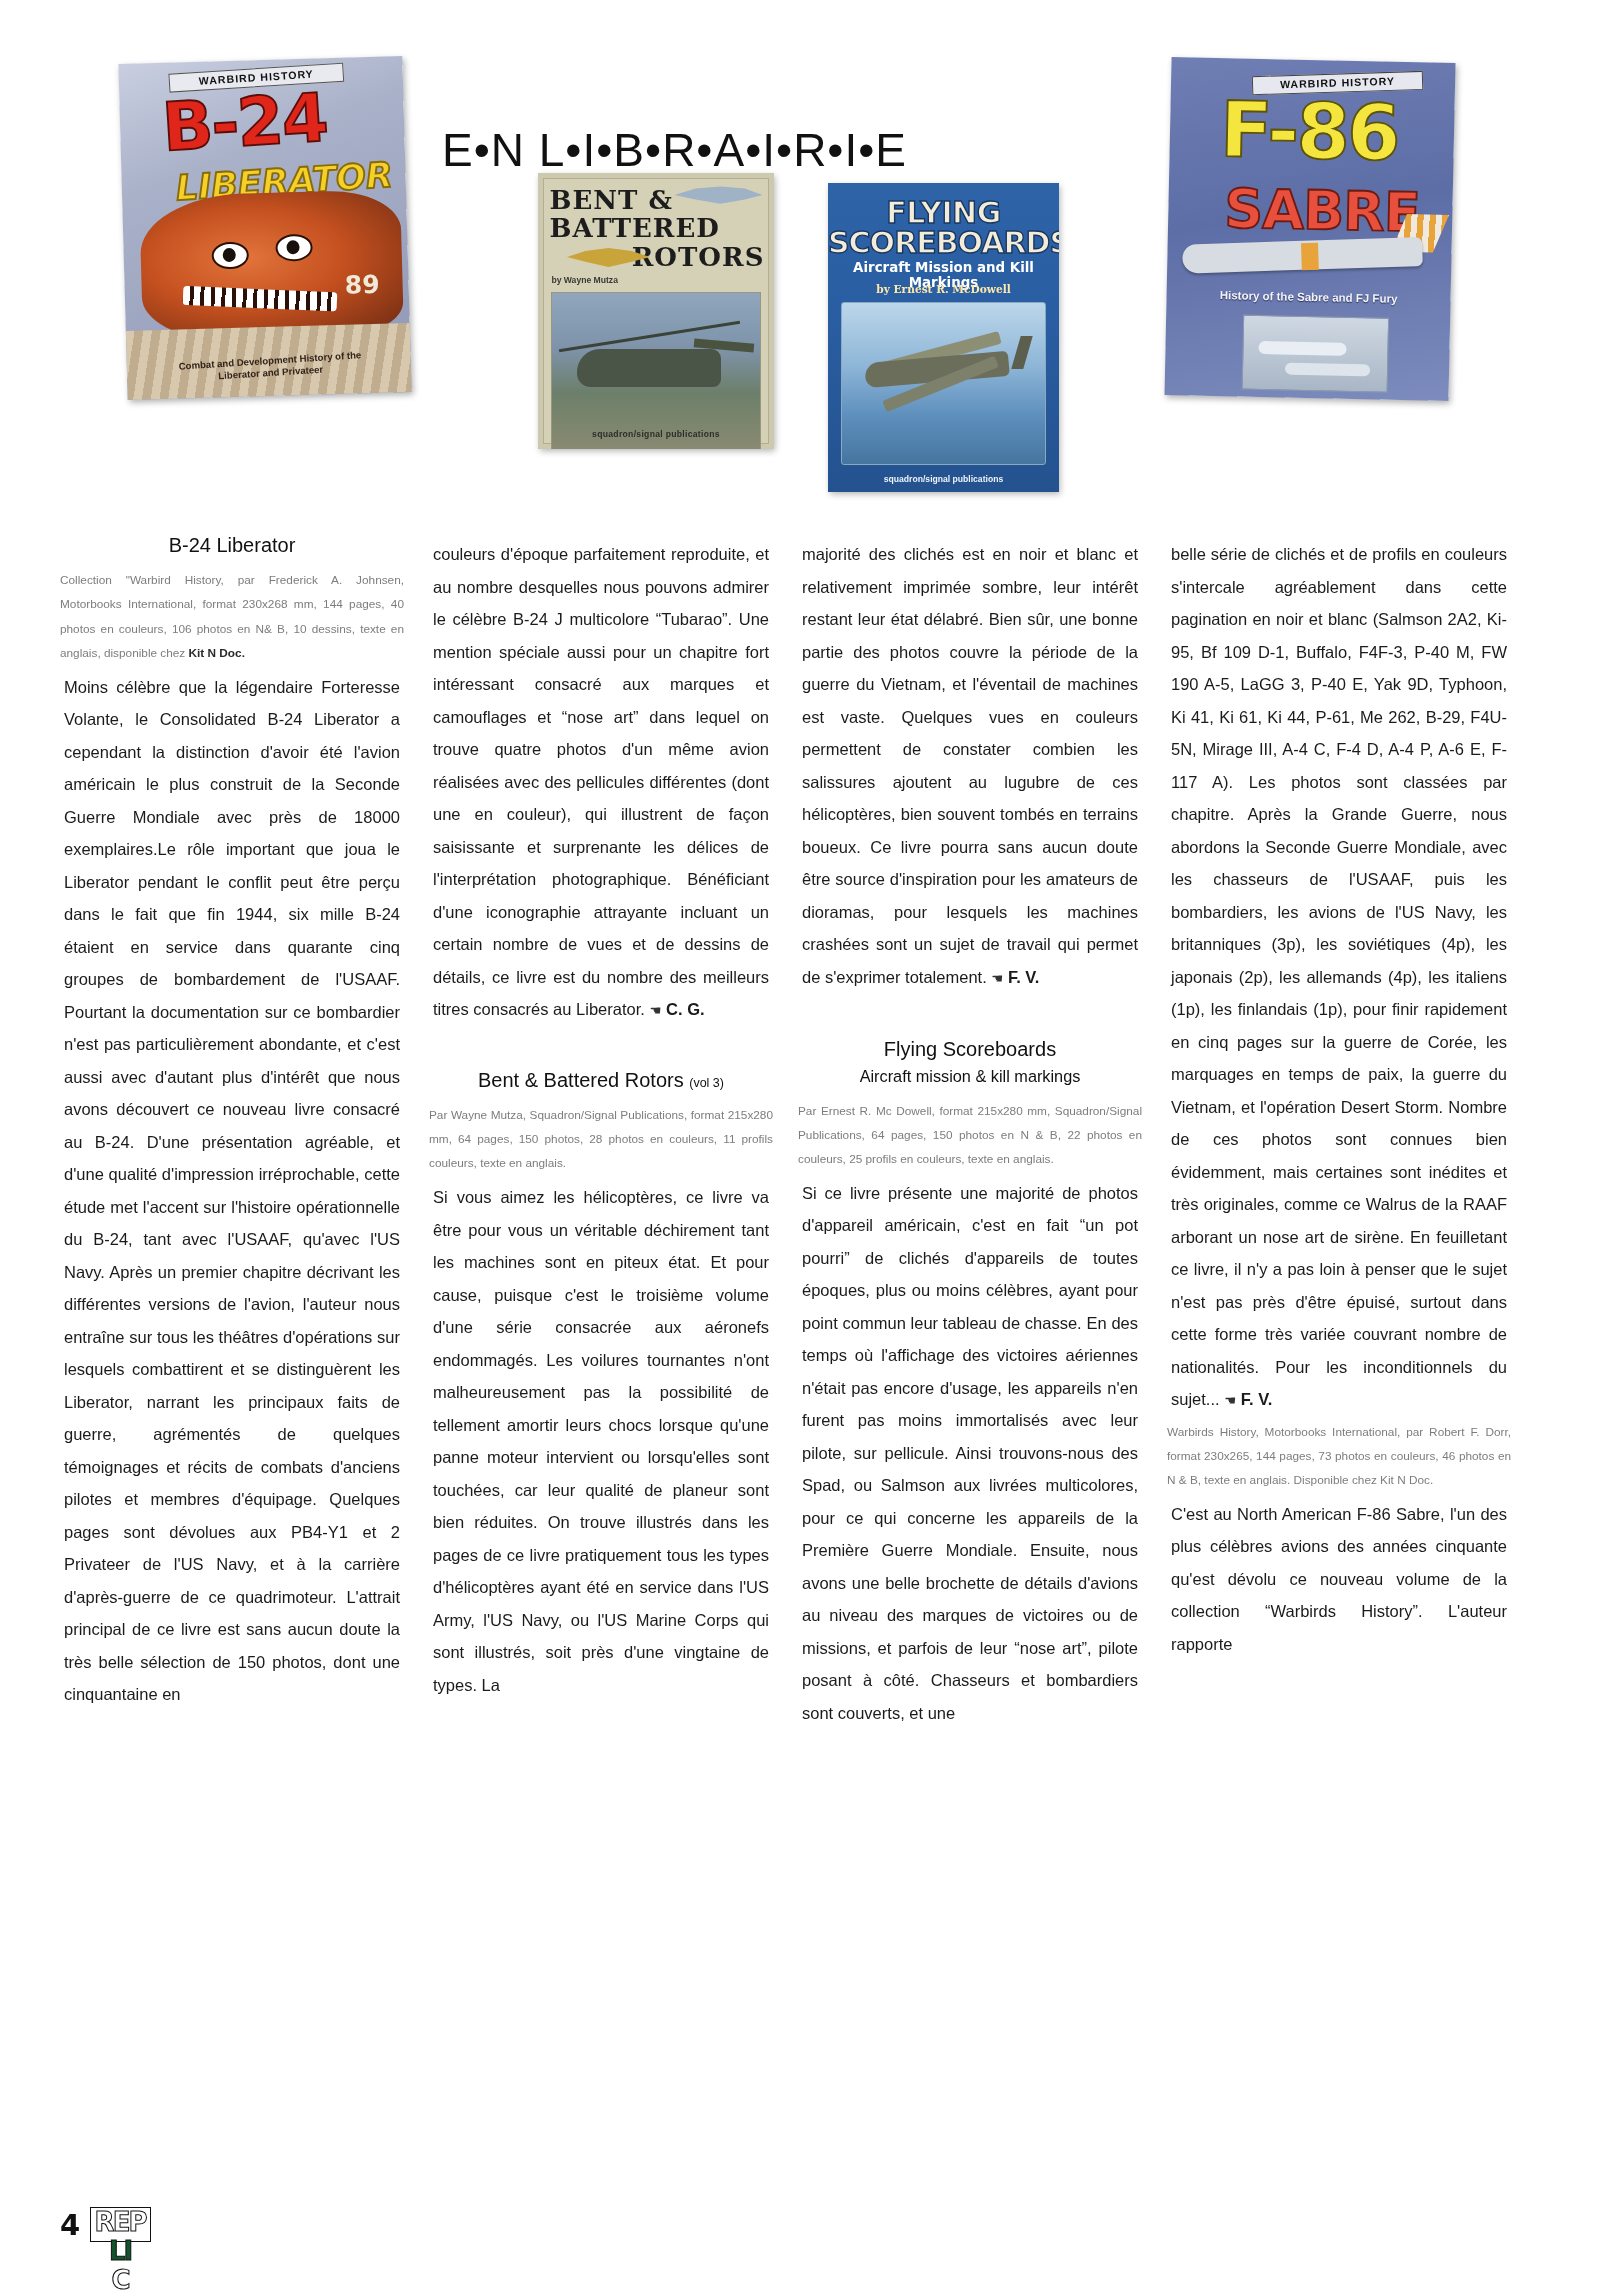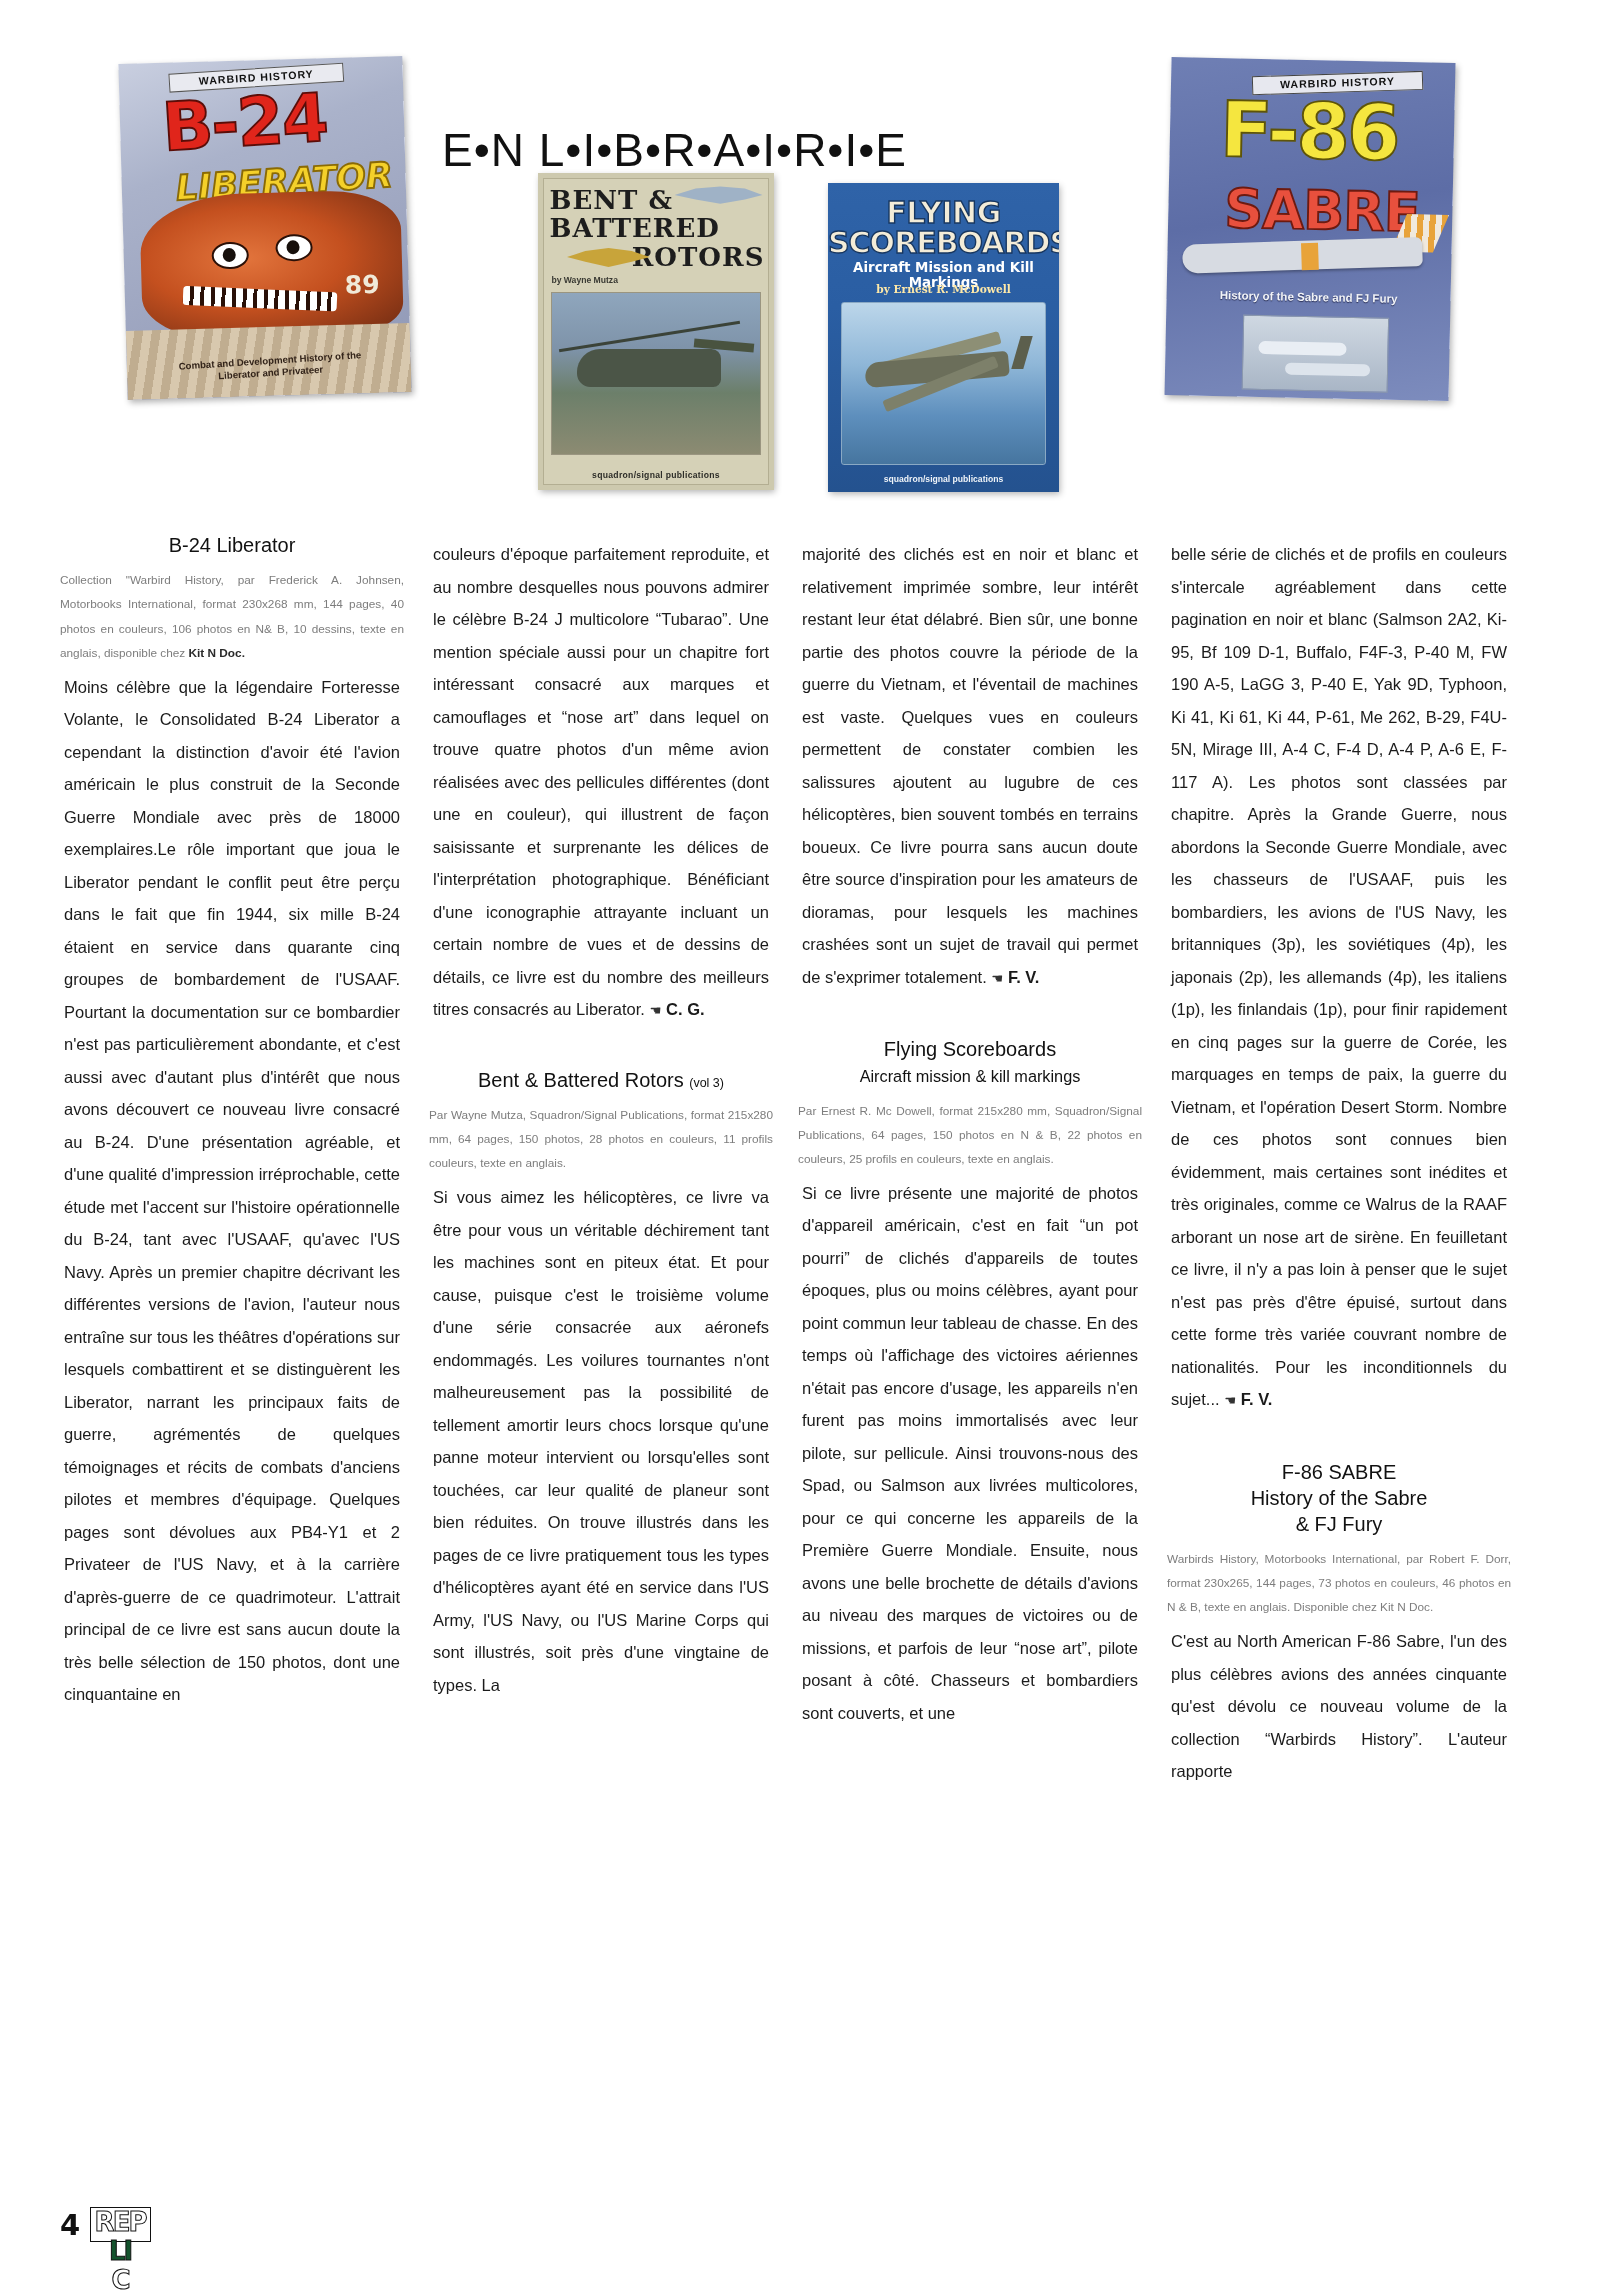--- a/index.html
+++ b/index.html
@@ -38,21 +38,21 @@
   #cover-b24 .eye.e1{left:88px;top:181px;}
   #cover-b24 .eye.e2{left:152px;top:175px;}
   #cover-b24 .eye i{position:absolute;left:8.6px;top:3.8px;width:13.4px;height:14.4px;background:#17100c;border-radius:50%;display:block;}
   #cover-b24 .num89{position:absolute;right:29px;top:213px;font-size:25px;font-weight:bold;color:#f0e9d8;font-family:"DejaVu Sans",sans-serif;}
   #cover-b24 .deck{position:absolute;left:0;bottom:0;width:100%;height:69px;
     background:repeating-linear-gradient(100deg,#d8c8ae 0 8.6px,#c0ad90 8.6px 17.3px);}
   #cover-b24 .bot-cap{position:absolute;left:38px;bottom:17.3px;width:211px;text-align:center;
     font-size:9.6px;font-weight:bold;color:#33241a;line-height:1.25;transform:rotate(-2deg);}
 
   
-  #cover-rotors{left:538px;top:173px;width:236px;height:317px;background:#cdc9ae;}
+  #cover-rotors{left:538px;top:173px;width:236px;height:276px;background:#cdc9ae;}
   #cover-rotors .inner{position:absolute;inset:4.8px;background:#d5d1b7;border:1px solid #b3ae92;}
   #cover-rotors .r-t1{position:absolute;left:11.5px;top:11.5px;font-size:26px;font-weight:bold;color:#1d1d1d;
     font-family:"DejaVu Serif",serif;letter-spacing:1px;}
   #cover-rotors .r-t2{position:absolute;left:11.5px;top:40px;font-size:26px;font-weight:bold;color:#1d1d1d;
     font-family:"DejaVu Serif",serif;letter-spacing:1px;}
   #cover-rotors .r-t3{position:absolute;right:9.6px;top:69px;font-size:26px;font-weight:bold;color:#1d1d1d;
     font-family:"DejaVu Serif",serif;letter-spacing:1px;}
   #cover-rotors .wings{position:absolute;left:29px;top:75px;width:83px;height:19px;
     background:#c8a43a;clip-path:polygon(0 48%,22% 16%,50% 0,78% 16%,100% 48%,78% 72%,50% 100%,22% 72%);}
   #cover-rotors .wings2{position:absolute;right:11.5px;top:13.4px;width:88px;height:17.3px;
@@ -224,25 +224,20 @@
       <span>Flying Scoreboards</span><br>
       <span style="font-size:16.3px">Aircraft mission &amp; kill markings</span>
     </h2>
     <p class="credits">Par Ernest R. Mc Dowell, format 215x280 mm, Squadron/Signal Publications, 64 pages, 150 photos en N &amp; B, 22 photos en couleurs, 25 profils en couleurs, texte en anglais.</p>
     <p class="body">Si ce livre présente une majorité de photos d'appareil américain, c'est en fait “un pot pourri” de clichés d'appareils de toutes époques, plus ou moins célèbres, ayant pour point commun leur tableau de chasse. En des temps où l'affichage des victoires aériennes n'était pas encore d'usage, les appareils n'en furent pas moins immortalisés avec leur pilote, sur pellicule. Ainsi trouvons-nous des Spad, ou Salmson aux livrées multicolores, pour ce qui concerne les appareils de la Première Guerre Mondiale. Ensuite, nous avons une belle brochette de détails d'avions au niveau des marques de victoires ou de missions, et parfois de leur “nose art”, pilote posant à côté. Chasseurs et bombardiers sont couverts, et une</p>
   </div>
 
   <div class="col">
     <p class="body"><span>belle série de clichés et de profils en couleurs s'intercale agréablement dans cette pagination en noir et blanc (Salmson 2A2, Ki-95, Bf 109 D-1, Buffalo, F4F-3, P-40 M, FW 190 A-5, LaGG 3, P-40 E, Yak 9D, Typhoon, Ki 41, Ki 61, Ki 44, P-61, Me 262, B-29, F4U-5N, Mirage III, A-4 C, F-4 D, A-4 P, A-6 E, F-117 A). Les photos sont classées par chapitre. Après la Grande Guerre, nous abordons la Seconde Guerre Mondiale, avec les chasseurs de l'USAAF, puis les bombardiers, les avions de l'US Navy, les britanniques (3p), les soviétiques (4p), les japonais (2p), les allemands (4p), les italiens (1p), les finlandais (1p), pour finir rapidement en cinq pages sur la guerre de Corée, les marquages en temps de paix, la guerre du Vietnam, et l'opération Desert Storm. Nombre de ces photos sont connues bien évidemment, mais certaines sont inédites et très originales, comme ce Walrus de la RAAF arborant un nose art de sirène. En feuilletant ce livre, il n'y a pas loin à penser que le sujet n'est pas près d'être épuisé, surtout dans cette forme très variée couvrant nombre de nationalités. Pour les inconditionnels du sujet...</span> <span class="sig-mark">☚</span> <span class="sig">F. V.</span></p>
 
-    <h2 class="art-title sec multi">
-      <span>F-86 SABRE</span><br>
-      <span>History of the Sabre</span><br>
-      <span>&amp; FJ Fury</span>
-    </h2>
     <p class="credits">Warbirds History, Motorbooks International, par Robert F. Dorr, format 230x265, 144 pages, 73 photos en couleurs, 46 photos en N &amp; B, texte en anglais. Disponible chez Kit N Doc.</p>
     <p class="body">C'est au North American F-86 Sabre, l'un des plus célèbres avions des années cinquante qu'est dévolu ce nouveau volume de la collection “Warbirds History”. L'auteur rapporte</p>
   </div>
 </div>
 
 <div id="footer">
   <div id="page-num">4</div>
   <div id="logo">
     <span class="lg">REP</span>
       <span class="lg hi">LI</span>

